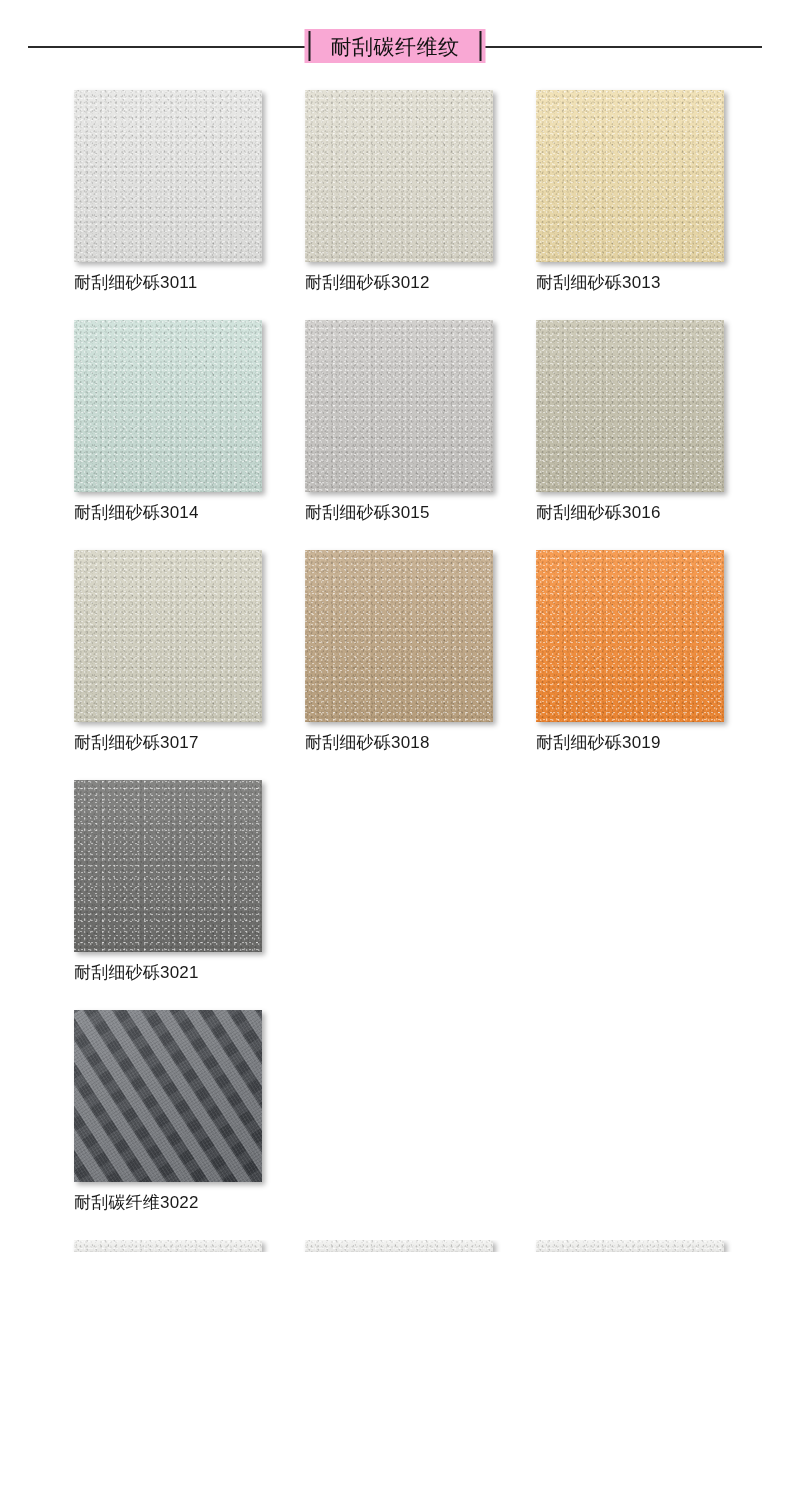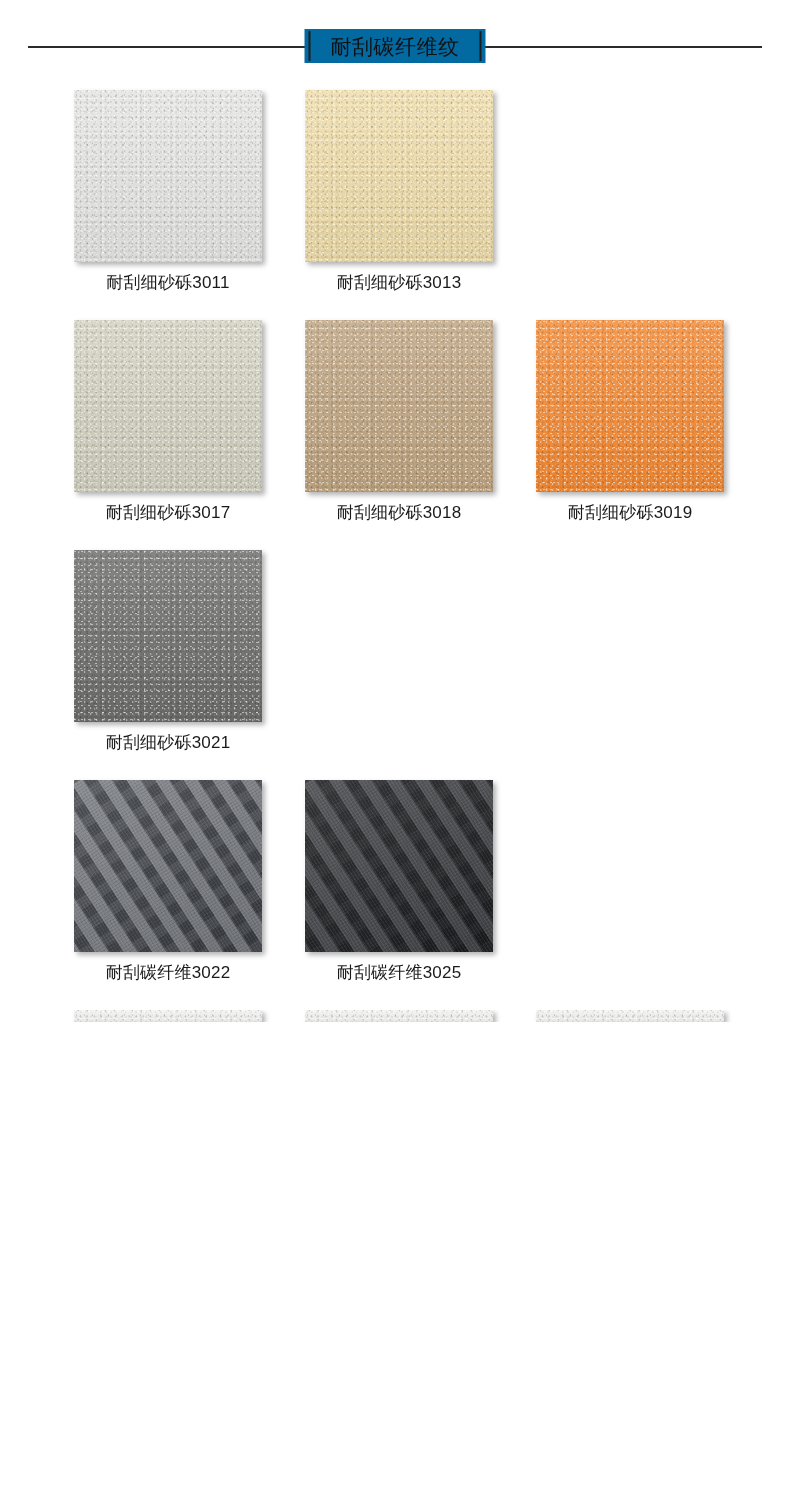--- a/index.html
+++ b/index.html
@@ -28,21 +28,21 @@
     right: 28px;
     top: 46px;
     height: 2px;
     background: #2b2b2b;
   }
   .header-title-wrap {
     position: absolute;
     left: 50%;
     top: 46px;
     transform: translate(-50%, -50%);
-    background: #0369a1;
+    background: #f9a8d4;
     padding: 0 4px;
     display: flex;
     align-items: center;
     height: 34px;
     gap: 15px;
   }
   .pipe {
     width: 2px;
     height: 30px;
     background: #1d1d1d;
@@ -70,21 +70,21 @@
     padding-left: 74px;
     margin-bottom: 24px;
     height: 206px;
     box-sizing: border-box;
   }
   .cell {
     width: 188px;
     margin-right: 43px;
     display: flex;
     flex-direction: column;
-    align-items: center;
+    align-items: flex-start;
   }
   .cell:last-child { margin-right: 8px; }
 
   .swatch {
     width: 188px;
     height: 172px;
     position: relative;
     box-shadow: 3px 3px 5px rgba(0,0,0,0.30);
     overflow: hidden;
     background-repeat: repeat;
@@ -176,26 +176,44 @@
   </div>
 </div>
 
 <div class="grid" id="swatch-grid">
     <div class="row">
       <div class="cell">
         <div class="swatch grit" style="background-color: rgb(228, 228, 226); --cf-dark: #cfcfcd; --cf-light: #f4f4f3;"></div>
         <div class="caption">耐刮细砂砾3011</div>
       </div>
       <div class="cell">
+        <div class="swatch grit" style="background-color: rgb(222, 219, 205); --cf-dark: #c7c4b5; --cf-light: #efeee4;"></div>
+        <div class="caption">耐刮细砂砾3012</div>
+      </div>
+      <div class="cell">
         <div class="swatch grit" style="background-color: rgb(238, 220, 170); --cf-dark: #dcc88e; --cf-light: #f7ecc7;"></div>
         <div class="caption">耐刮细砂砾3013</div>
       </div>
     </div>
     <div class="row">
       <div class="cell">
+        <div class="swatch grit" style="background-color: rgb(201, 222, 214); --cf-dark: #b0cbc1; --cf-light: #e0eeea;"></div>
+        <div class="caption">耐刮细砂砾3014</div>
+      </div>
+      <div class="cell">
+        <div class="swatch grit" style="background-color: rgb(201, 199, 196); --cf-dark: #b2b0ac; --cf-light: #dedcd9;"></div>
+        <div class="caption">耐刮细砂砾3015</div>
+      </div>
+      <div class="cell">
+        <div class="swatch grit" style="background-color: rgb(197, 193, 172); --cf-dark: #adaa95; --cf-light: #d8d5c4;"></div>
+        <div class="caption">耐刮细砂砾3016</div>
+      </div>
+    </div>
+    <div class="row">
+      <div class="cell">
         <div class="swatch grit" style="background-color: rgb(211, 209, 192); --cf-dark: #bcbaa8; --cf-light: #e5e4d6;"></div>
         <div class="caption">耐刮细砂砾3017</div>
       </div>
       <div class="cell">
         <div class="swatch grit" style="background-color: rgb(191, 165, 130); --cf-dark: #a88d6b; --cf-light: #d6c0a1;"></div>
         <div class="caption">耐刮细砂砾3018</div>
       </div>
       <div class="cell">
         <div class="swatch grit" style="background-color: rgb(245, 138, 51); --cf-dark: #e0761f; --cf-light: #fba75c;"></div>
         <div class="caption">耐刮细砂砾3019</div>
@@ -205,24 +223,20 @@
       <div class="cell">
         <div class="swatch grit" style="background-color: rgb(110, 110, 108); --cf-dark: #585856; --cf-light: #8a8a88;"></div>
         <div class="caption">耐刮细砂砾3021</div>
       </div>
     </div>
     <div class="row">
       <div class="cell">
         <div class="swatch carbon" style="background-color: rgb(74, 77, 82); --cf-dark: #3a3d42; --cf-light: #7b7e83;"></div>
         <div class="caption">耐刮碳纤维3022</div>
       </div>
-      <div class="cell">
-        <div class="swatch carbon" style="background-color: rgb(35, 36, 39); --cf-dark: #1b1c1f; --cf-light: #45474b;"></div>
-        <div class="caption">耐刮碳纤维3025</div>
-      </div>
     </div>
     <div class="row row-partial">
       <div class="cell">
         <div class="swatch grit" style="background-color: rgb(242, 242, 240); --cf-dark: #dddddb; --cf-light: #ffffff;"></div>
       </div>
       <div class="cell">
         <div class="swatch grit" style="background-color: rgb(242, 242, 240); --cf-dark: #dddddb; --cf-light: #ffffff;"></div>
       </div>
       <div class="cell">
         <div class="swatch grit" style="background-color: rgb(242, 242, 240); --cf-dark: #dddddb; --cf-light: #ffffff;"></div>

